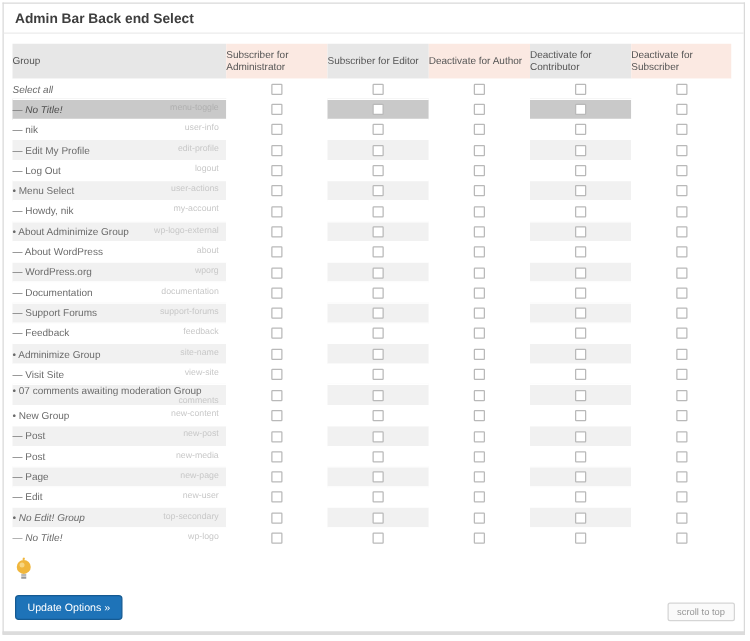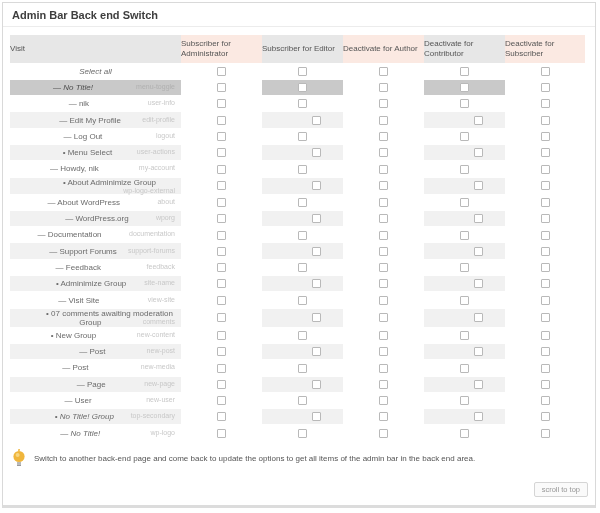--- a/index.html
+++ b/index.html
@@ -9,23 +9,23 @@
   .titlebar{padding:6px 9px 5px 9px;border-bottom:1px solid #ececec;}
   .titlebar h3{margin:0;font-size:11px;font-weight:bold;color:#3e3e3e;}
   table.opts{table-layout:fixed;border-collapse:collapse;width:575px;margin:8px 0 0 7px;font-size:8px;}
   table.opts th, table.opts td{padding:0;border-bottom:1px solid #fff;vertical-align:middle;}
   table.opts thead tr{height:28px;}
   table.opts tbody tr{height:16.3px;}
   th{background:#e7e7e7;color:#555;font-weight:normal;text-align:left;}
   th.opt-h{padding-left:5px;}
   th.role-h{padding:3px 2px 0 4px;vertical-align:top;line-height:1.25;}
   th.pink, td.pink{background:#fbe9e2;}
-  td.opt{padding-left:5px;color:#6b6b6b;background:#fff;text-align:center;}
+  td.opt{padding-left:5px;color:#6b6b6b;background:#fff;}
   td.cb{text-align:center;background:#fff;}
-  tr.stripe td:not(.pink){background:#f1f1f1;padding-left:28px;}
+  tr.stripe td:not(.pink){background:#f1f1f1;}
   tr.hl td:not(.pink){background:#c9c9c9;}
   tr.hl td.opt{color:#4e4e4e;}
   .lbl-italic{font-style:italic;}
   .nodeid{float:right;color:#c8c8c8;font-size:7px;padding-right:6px;font-style:normal;}
   tr.hl .nodeid{color:#b0b0b0;}
   input.chk{appearance:none;-webkit-appearance:none;width:9px;height:9px;border:1px solid #b9b9b9;
             background:#fff;margin:0;vertical-align:middle;border-radius:1px;}
   .hintrow{display:flex;align-items:center;gap:8px;margin:7px 0 0 9px;}
   .hint-text{font-size:8px;color:#555;}
   .bulb{width:14px;height:19px;flex:0 0 auto;}
@@ -35,35 +35,35 @@
   .scroll-top{position:absolute;right:7px;bottom:8px;font-size:7.5px;color:#979797;background:#fafafa;
               border:1px solid #d5d5d5;padding:2px 7px;border-radius:2px;cursor:pointer;
               font-family:"Liberation Sans",sans-serif;}
 </style>
 </head>
 <body>
 
 <div class="panel">
 
   <div class="titlebar">
-    <h3>Admin Bar Back end Switch</h3>
+    <h3>Admin Bar Back end Select</h3>
   </div>
 
   <table class="opts">
     <colgroup>
       <col style="width:171px">
         <col style="width:81px">
         <col style="width:81px">
       <col style="width:81px">
         <col style="width:81px">
         <col style="width:80px">
     </colgroup>
     <thead>
       <tr>
-        <th class="opt-h">Visit</th>
+        <th class="opt-h">Group</th>
 
       <th class="role-h pink">Subscriber for Administrator</th>
           <th class="role-h">Subscriber for Editor</th>
           <th class="role-h pink">Deactivate for Author</th>
           <th class="role-h">Deactivate for Contributor</th>
           <th class="role-h pink">Deactivate for Subscriber</th>
         </tr>
     </thead>
     <tbody id="rows-body">
 
@@ -221,29 +221,29 @@
         </tr>
         <tr class="stripe">
           <td class="opt"><span>— Page</span><span class="nodeid">new-page</span></td>
           <td class="cb pink"><input type="checkbox" class="chk" style=""></td>
           <td class="cb"><input type="checkbox" class="chk" style=""></td>
           <td class="cb pink"><input type="checkbox" class="chk" style=""></td>
           <td class="cb"><input type="checkbox" class="chk" style=""></td>
           <td class="cb pink"><input type="checkbox" class="chk" style=""></td>
         </tr>
         <tr>
-          <td class="opt"><span>— User</span><span class="nodeid">new-user</span></td>
-          <td class="cb pink"><input type="checkbox" class="chk" style=""></td>
-          <td class="cb"><input type="checkbox" class="chk" style=""></td>
-          <td class="cb pink"><input type="checkbox" class="chk" style=""></td>
-          <td class="cb"><input type="checkbox" class="chk" style=""></td>
-          <td class="cb pink"><input type="checkbox" class="chk" style=""></td>
-        </tr>
-        <tr class="stripe">
-          <td class="opt"><span class="lbl-italic">• No Title! Group</span><span class="nodeid">top-secondary</span></td>
+          <td class="opt"><span>— Edit</span><span class="nodeid">new-user</span></td>
+          <td class="cb pink"><input type="checkbox" class="chk" style=""></td>
+          <td class="cb"><input type="checkbox" class="chk" style=""></td>
+          <td class="cb pink"><input type="checkbox" class="chk" style=""></td>
+          <td class="cb"><input type="checkbox" class="chk" style=""></td>
+          <td class="cb pink"><input type="checkbox" class="chk" style=""></td>
+        </tr>
+        <tr class="stripe">
+          <td class="opt"><span class="lbl-italic">• No Edit! Group</span><span class="nodeid">top-secondary</span></td>
           <td class="cb pink"><input type="checkbox" class="chk" style=""></td>
           <td class="cb"><input type="checkbox" class="chk" style=""></td>
           <td class="cb pink"><input type="checkbox" class="chk" style=""></td>
           <td class="cb"><input type="checkbox" class="chk" style=""></td>
           <td class="cb pink"><input type="checkbox" class="chk" style=""></td>
         </tr>
         <tr>
           <td class="opt"><span class="lbl-italic">— No Title!</span><span class="nodeid">wp-logo</span></td>
           <td class="cb pink"><input type="checkbox" class="chk" style=""></td>
           <td class="cb"><input type="checkbox" class="chk" style=""></td>
@@ -255,19 +255,19 @@
   </table>
 
   <div class="hintrow">
     <svg class="bulb" viewBox="0 0 14 19">
       <rect x="5" y="13" width="4" height="2.2" fill="#b8b8b8"></rect>
       <rect x="5" y="15.4" width="4" height="1.6" fill="#9a9a9a"></rect>
       <circle cx="7" cy="7.5" r="5.6" fill="#f0b63c"></circle>
       <circle cx="5.6" cy="6" r="2" fill="#f7d682"></circle>
       <rect x="6.2" y="0" width="1.6" height="2" fill="#f0b63c" transform="rotate(14 7 1)"></rect>
     </svg>
-    <span class="hint-text">Switch to another back-end page and come back to update the options to get all items of the admin bar in the back end area.</span>
   </div>
 
+  <button class="update-btn">Update Options »</button>
 
   <button class="scroll-top">scroll to top</button>
 
 </div>
 
 </body></html>

